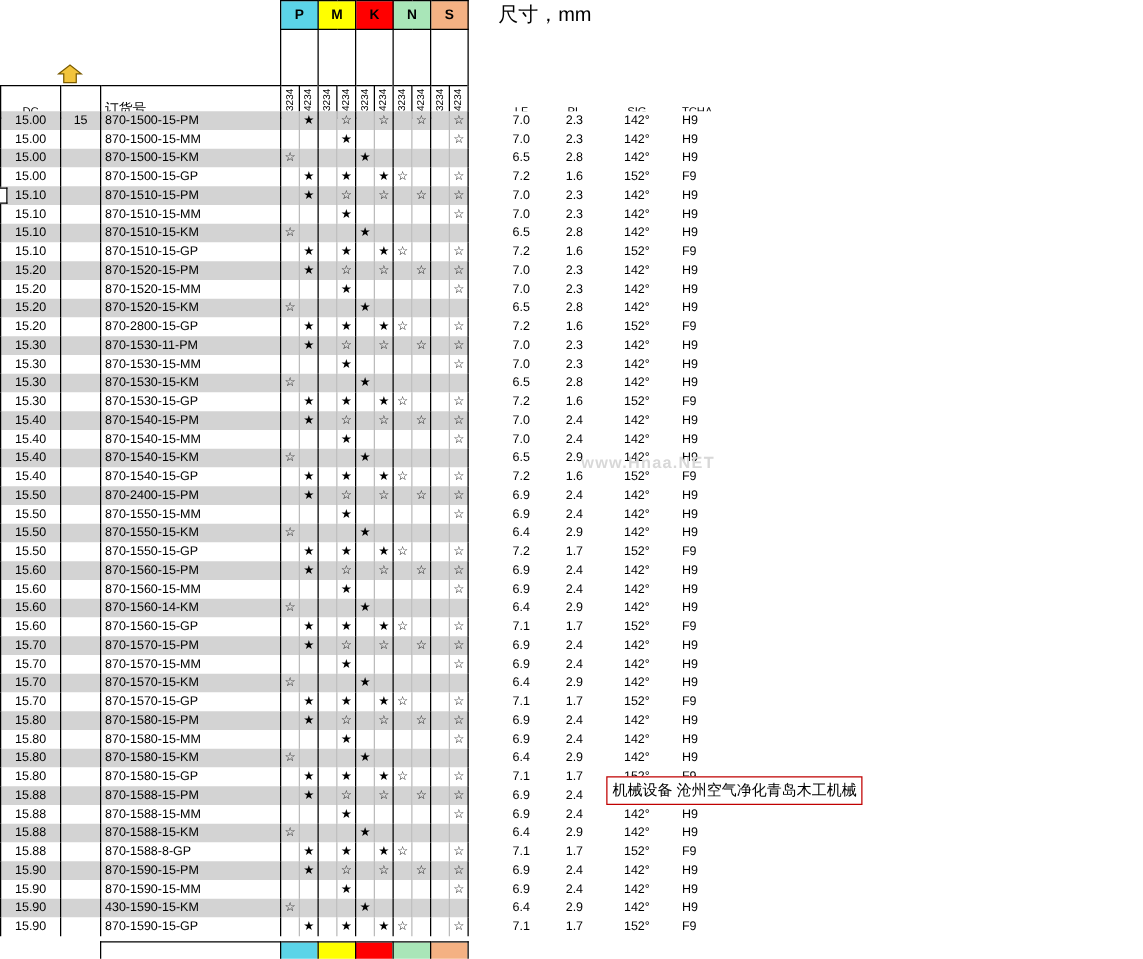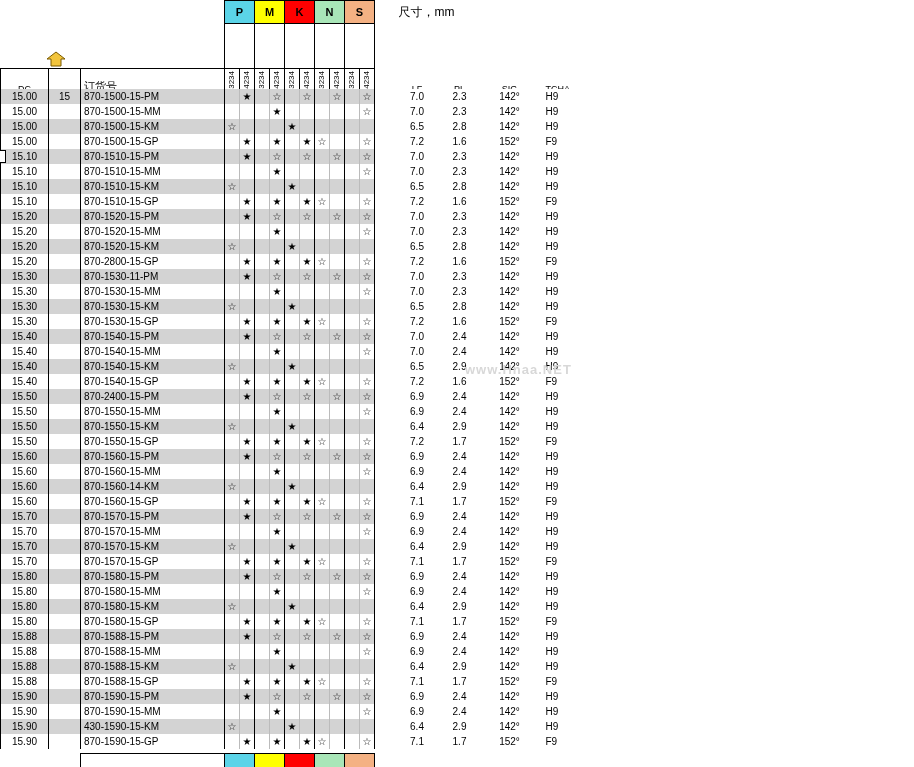--- a/index.html
+++ b/index.html
@@ -104,21 +104,21 @@
       </colgroup>
       <tbody>
           <tr>
         <td colspan="3" style="height:22px;"></td>
         <td colspan="2" class="grp" style="background:#5bd4e8;">P</td>
         <td colspan="2" class="grp" style="background:#ffff00;">M</td>
         <td colspan="2" class="grp" style="background:#ff0000;">K</td>
         <td colspan="2" class="grp" style="background:#a9e6b8;">N</td>
         <td colspan="2" class="grp" style="background:#f4b183;">S</td>
         <td></td>
-        <td colspan="4" style="font-size:12px;padding-left:4px;margin-top:44px;">尺寸，mm</td>
+        <td colspan="4" style="font-size:16px;padding-left:4px;margin-top:44px;">尺寸，mm</td>
       </tr>
       <tr>
         <td colspan="3" style="height:44px;"></td>
         <td colspan="2" style="border-left:1px solid #000;border-right:1px solid #000;"></td>
         <td colspan="2" style="border-left:1px solid #000;border-right:1px solid #000;"></td>
         <td colspan="2" style="border-left:1px solid #000;border-right:1px solid #000;"></td>
         <td colspan="2" style="border-left:1px solid #000;border-right:1px solid #000;"></td>
         <td colspan="2" style="border-left:1px solid #000;border-right:1px solid #000;"></td>
         <td></td>
             <td></td>
@@ -989,21 +989,21 @@
             <td class="c star" style="background: rgb(211, 211, 211); border-left: 1px solid rgb(187, 187, 187); border-right: 1px solid rgb(0, 0, 0);"></td>
             <td style="background: rgb(255, 255, 255); border-left: none; border-right: none;"></td>
             <td class="c num" style="background: rgb(255, 255, 255); border-left: none; border-right: none;">6.4</td>
             <td class="c num" style="background: rgb(255, 255, 255); border-left: none; border-right: none;">2.9</td>
             <td class="c num" style="background: rgb(255, 255, 255); border-left: none; border-right: none;">142°</td>
             <td class="num" style="background: rgb(255, 255, 255); border-left: none; border-right: none; padding-left: 6px;">H9</td>
           </tr>
           <tr class="rowline">
             <td class="c num" style="background: rgb(255, 255, 255);">15.88</td>
             <td class="c num" style="background: rgb(255, 255, 255);"></td>
-            <td class="code" style="background: rgb(255, 255, 255);">870-1588-15-GP</td>
+            <td class="code" style="background: rgb(255, 255, 255);">870-1588-8-GP</td>
             <td class="c star" style="background: rgb(255, 255, 255); border-left: 1px solid rgb(0, 0, 0); border-right: 1px solid rgb(187, 187, 187);"></td>
             <td class="c star" style="background: rgb(255, 255, 255); border-left: 1px solid rgb(187, 187, 187); border-right: 1px solid rgb(0, 0, 0);">★</td>
             <td class="c star" style="background: rgb(255, 255, 255); border-left: 1px solid rgb(0, 0, 0); border-right: 1px solid rgb(187, 187, 187);"></td>
             <td class="c star" style="background: rgb(255, 255, 255); border-left: 1px solid rgb(187, 187, 187); border-right: 1px solid rgb(0, 0, 0);">★</td>
             <td class="c star" style="background: rgb(255, 255, 255); border-left: 1px solid rgb(0, 0, 0); border-right: 1px solid rgb(187, 187, 187);"></td>
             <td class="c star" style="background: rgb(255, 255, 255); border-left: 1px solid rgb(187, 187, 187); border-right: 1px solid rgb(0, 0, 0);">★</td>
             <td class="c star" style="background: rgb(255, 255, 255); border-left: 1px solid rgb(0, 0, 0); border-right: 1px solid rgb(187, 187, 187);">☆</td>
             <td class="c star" style="background: rgb(255, 255, 255); border-left: 1px solid rgb(187, 187, 187); border-right: 1px solid rgb(0, 0, 0);"></td>
             <td class="c star" style="background: rgb(255, 255, 255); border-left: 1px solid rgb(0, 0, 0); border-right: 1px solid rgb(187, 187, 187);"></td>
             <td class="c star" style="background: rgb(255, 255, 255); border-left: 1px solid rgb(187, 187, 187); border-right: 1px solid rgb(0, 0, 0);">☆</td>
@@ -1118,15 +1118,16 @@
         <td style="background:#ffff00;"></td>
         <td style="background:#ff0000;"></td>
         <td style="background:#a9e6b8;"></td>
         <td style="background:#f4b183;"></td>
       </tr>
     </tbody>
       </table>
   </div>
 
   <div class="watermark">www.Hnaa.NET</div>
+  <div class="notebox">机械设备 沧州空气净化青岛木工机械</div>
   <div class="selmark"></div>
 
 </div>
 
 </body></html>

